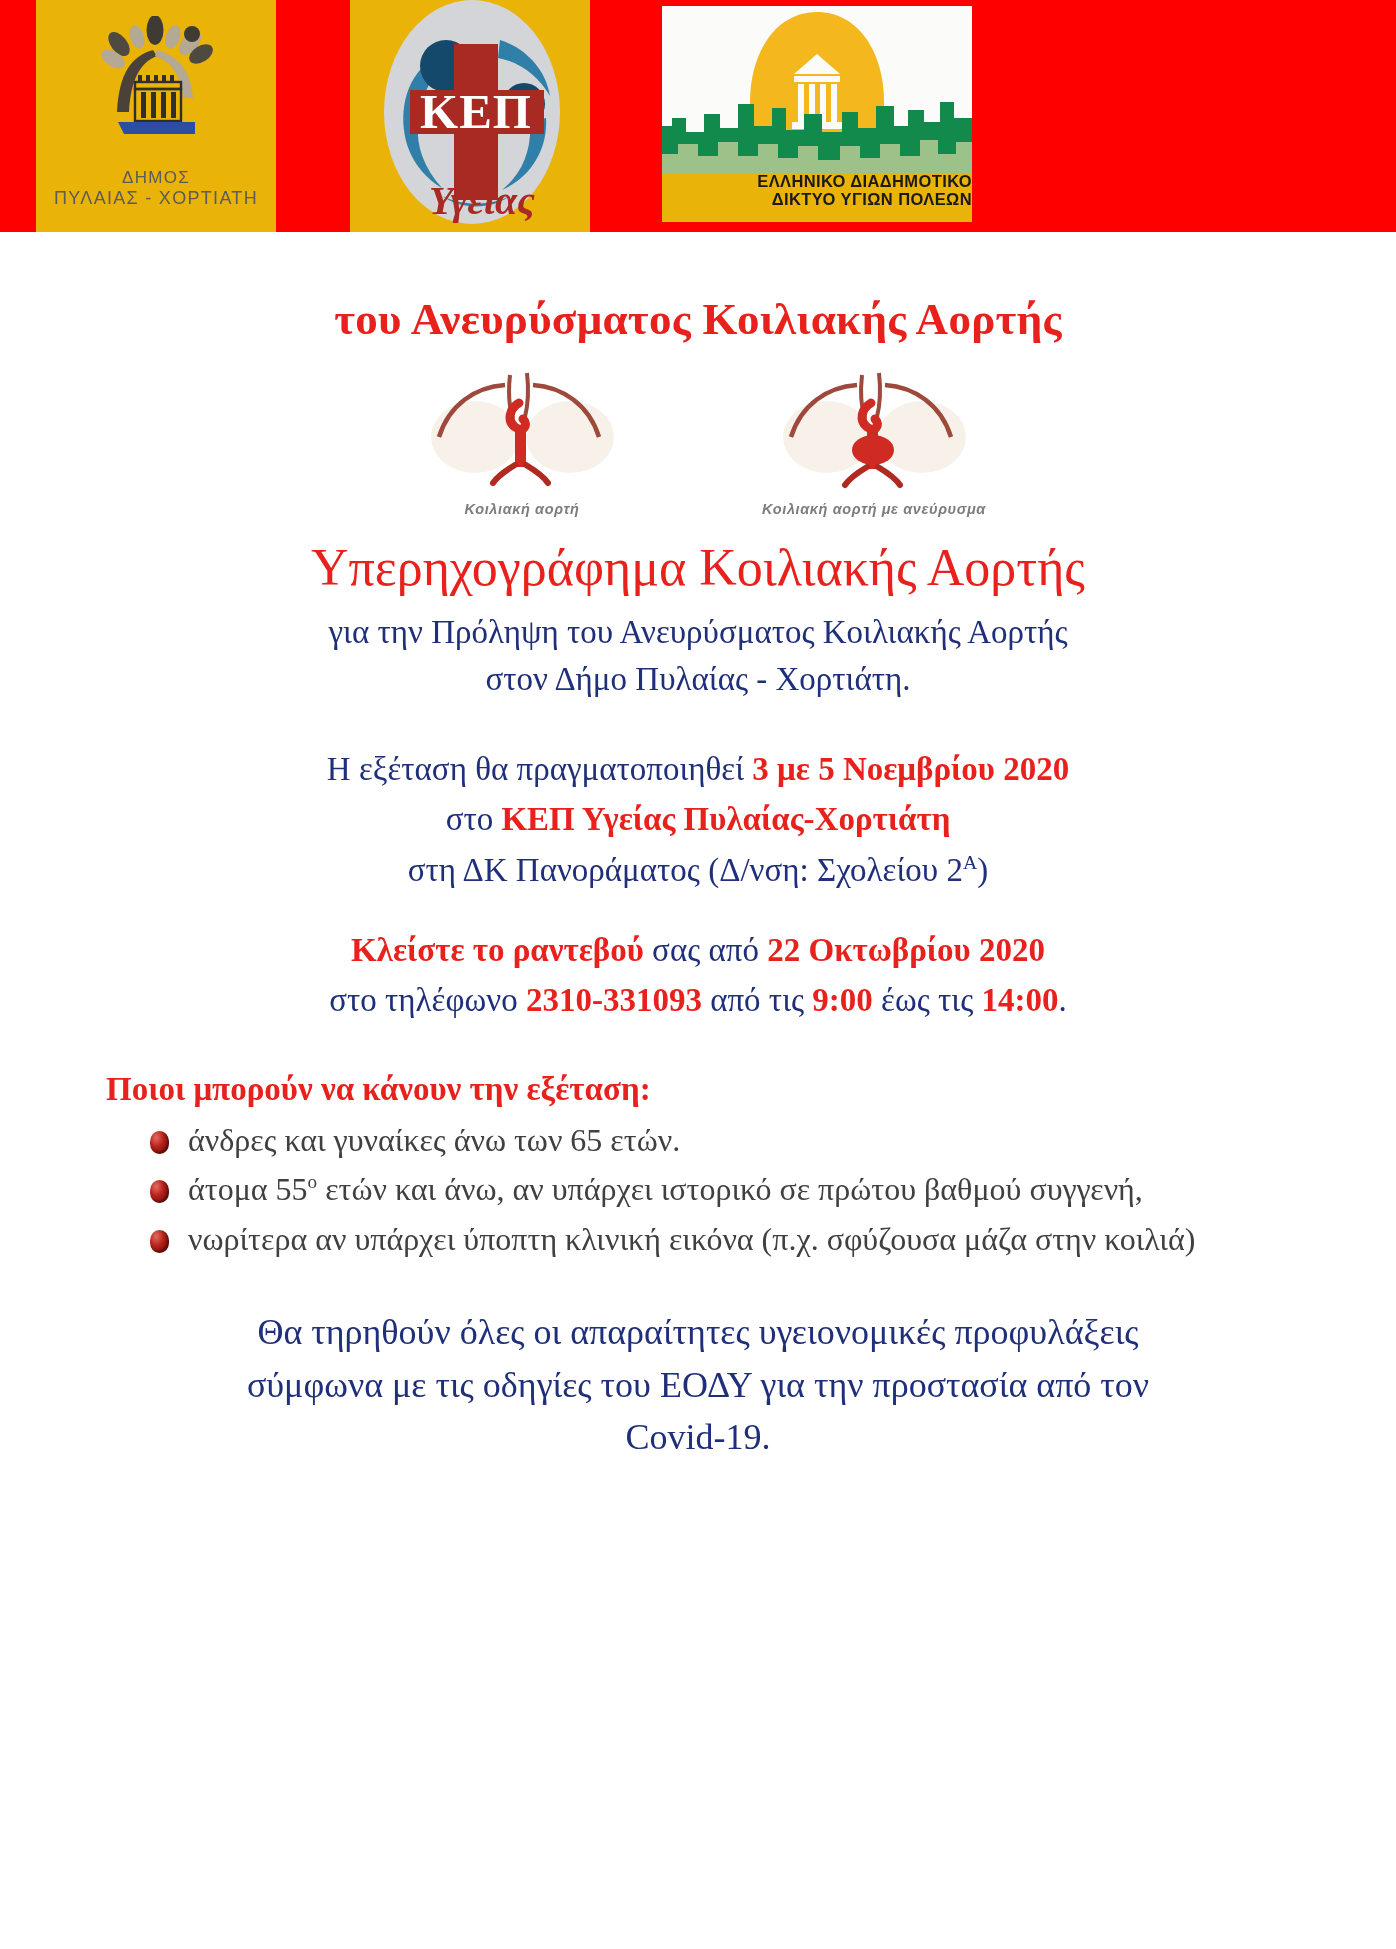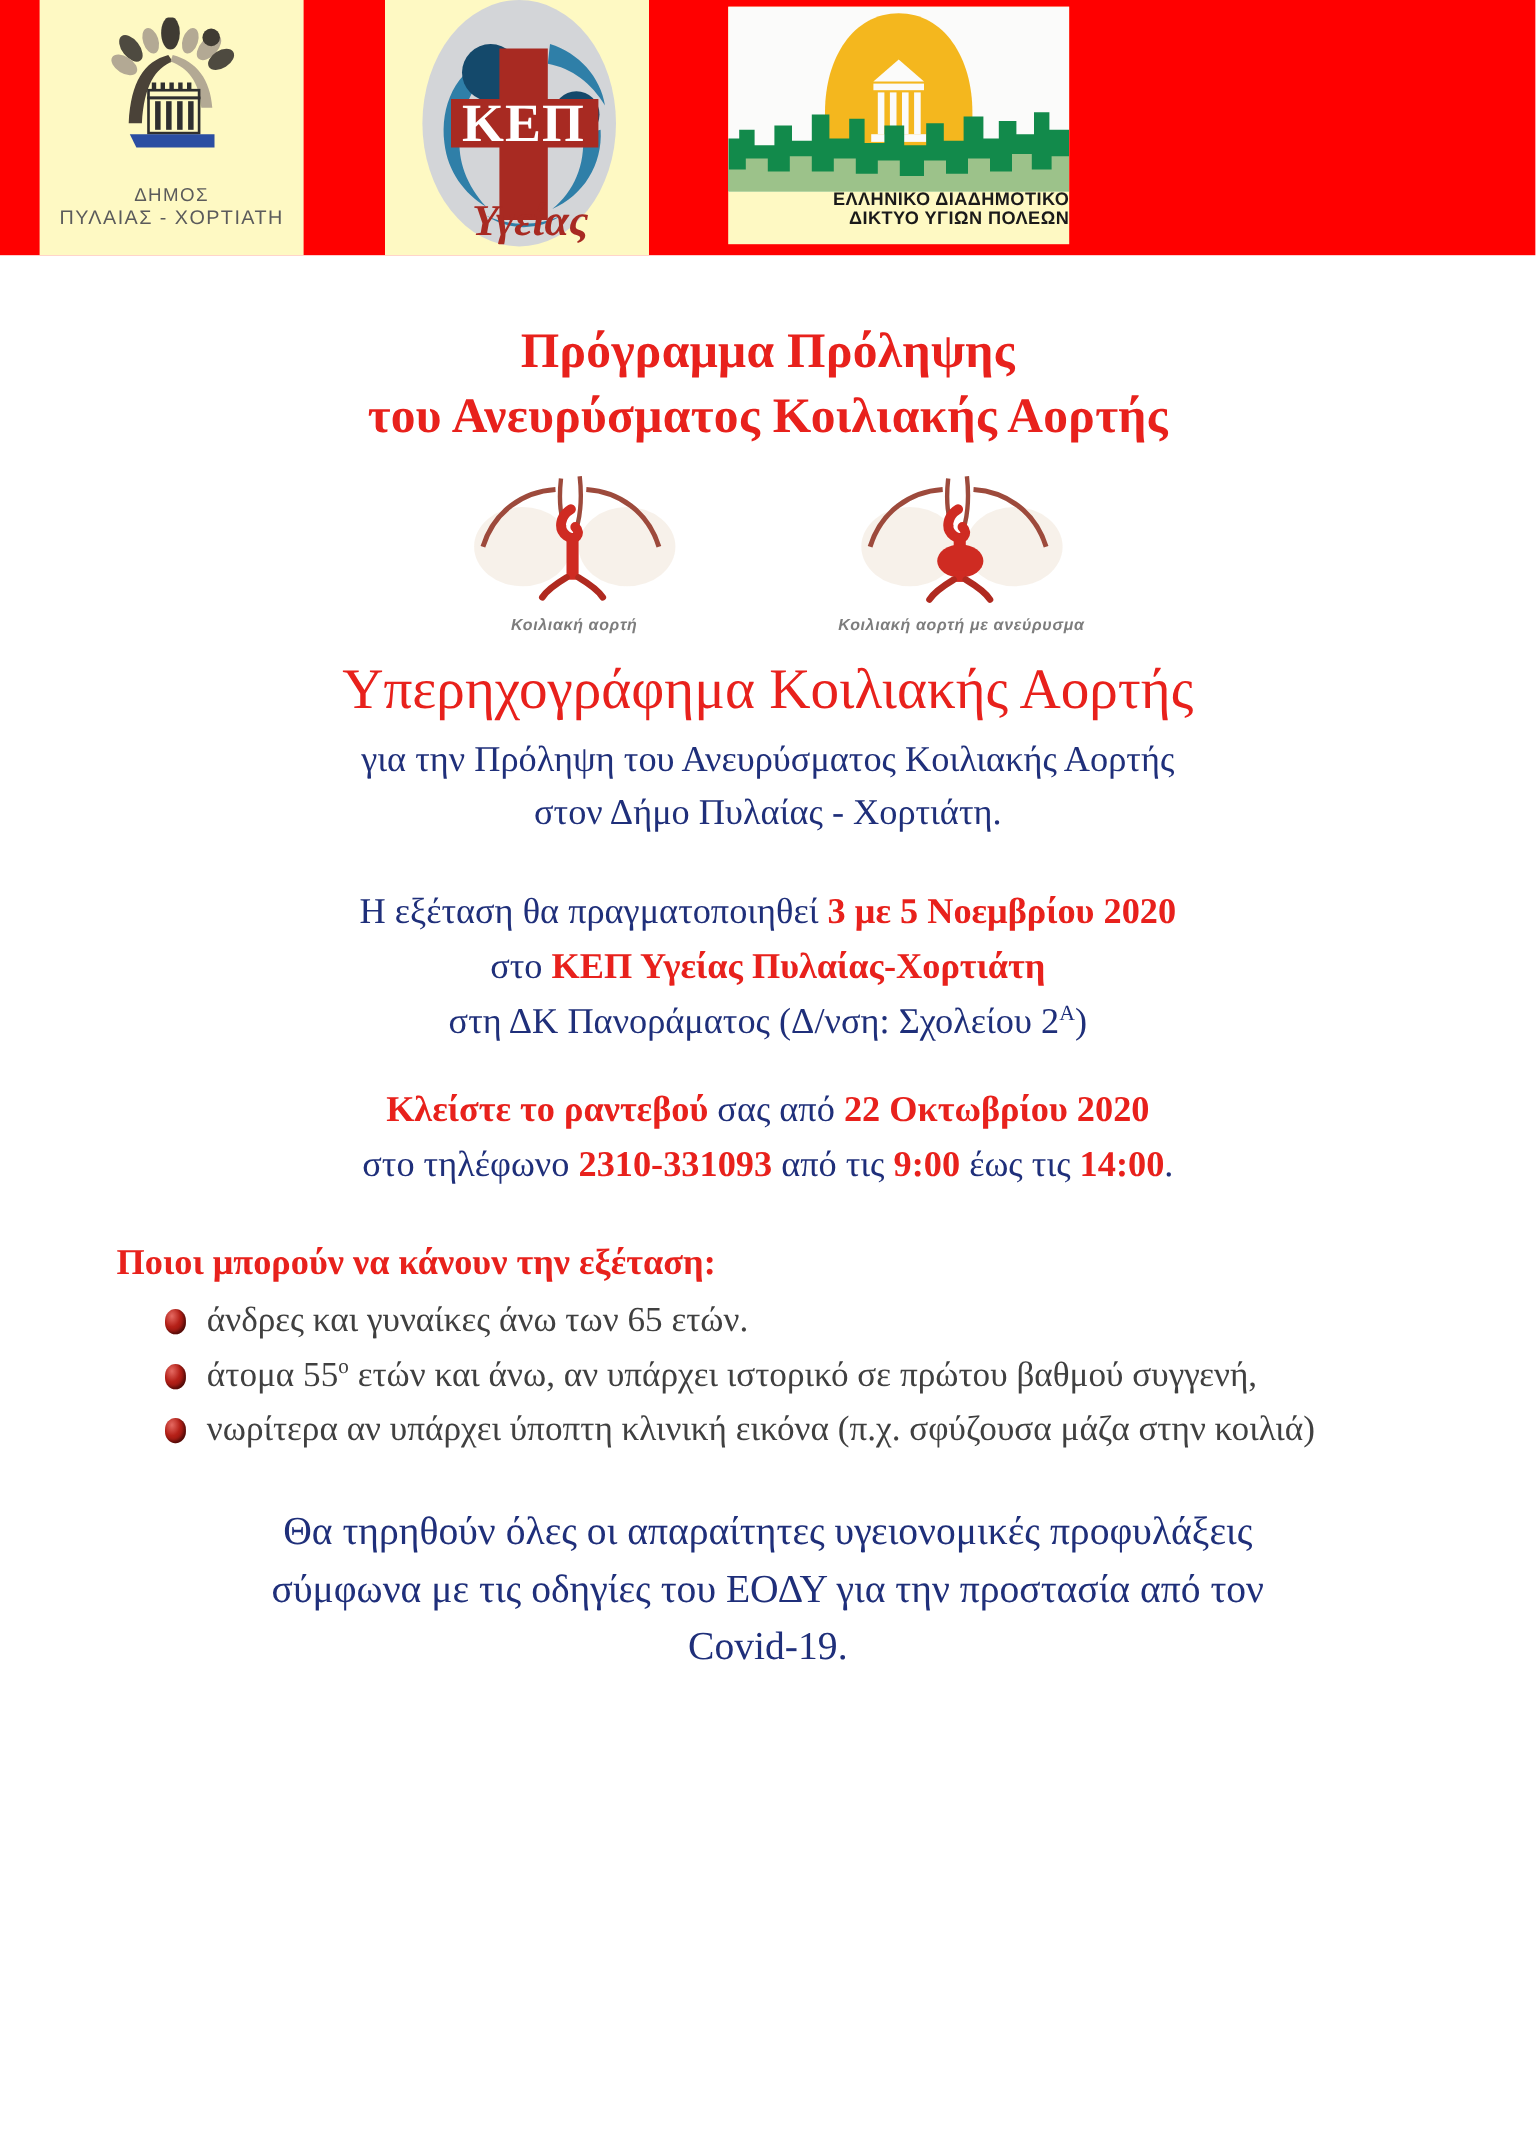--- a/index.html
+++ b/index.html
@@ -15,21 +15,21 @@
   
   .header-band {
     width: 1396px;
     height: 232px;
     background: #ff0000;
     display: flex;
     align-items: stretch;
     position: relative;
   }
   .logo-panel {
-    background: #fef9c3;
+    background: #eab308;
     position: relative;
     overflow: hidden;
   }
   .logo-panel.municipality { width: 240px; margin-left: 36px; }
   .logo-panel.kep          { width: 240px; margin-left: 74px; }
   .logo-panel.network      { width: 310px; margin-left: 72px; margin-top: 6px; margin-bottom: 10px; }
 
   
   .muni-inner {
     position: absolute; left: 0; right: 0; top: 16px; bottom: 4px;
@@ -219,21 +219,20 @@
         <div>ΕΛΛΗΝΙΚΟ ΔΙΑΔΗΜΟΤΙΚΟ</div>
         <div>ΔΙΚΤΥΟ ΥΓΙΩΝ ΠΟΛΕΩΝ</div>
       </div>
     </div>
   </div>
 </div>
 
 <div class="poster">
 
   <div class="title-block">
-    <div class="title-line">Πρόγραμμα Πρόληψης</div>
     <div class="title-line">του Ανευρύσματος Κοιλιακής Αορτής</div>
   </div>
 
   <div class="figures">
 
     <div class="figure">
       <svg width="235" height="132" viewBox="0 0 235 132">
         <ellipse cx="70" cy="74" rx="44" ry="36" fill="#f6efe6" opacity=".85"></ellipse>
         <ellipse cx="165" cy="74" rx="44" ry="36" fill="#f6efe6" opacity=".85"></ellipse>
         <path d="M105 12 C103 30 104 44 108 56" stroke="#9d4a3c" stroke-width="4" fill="none"></path>

